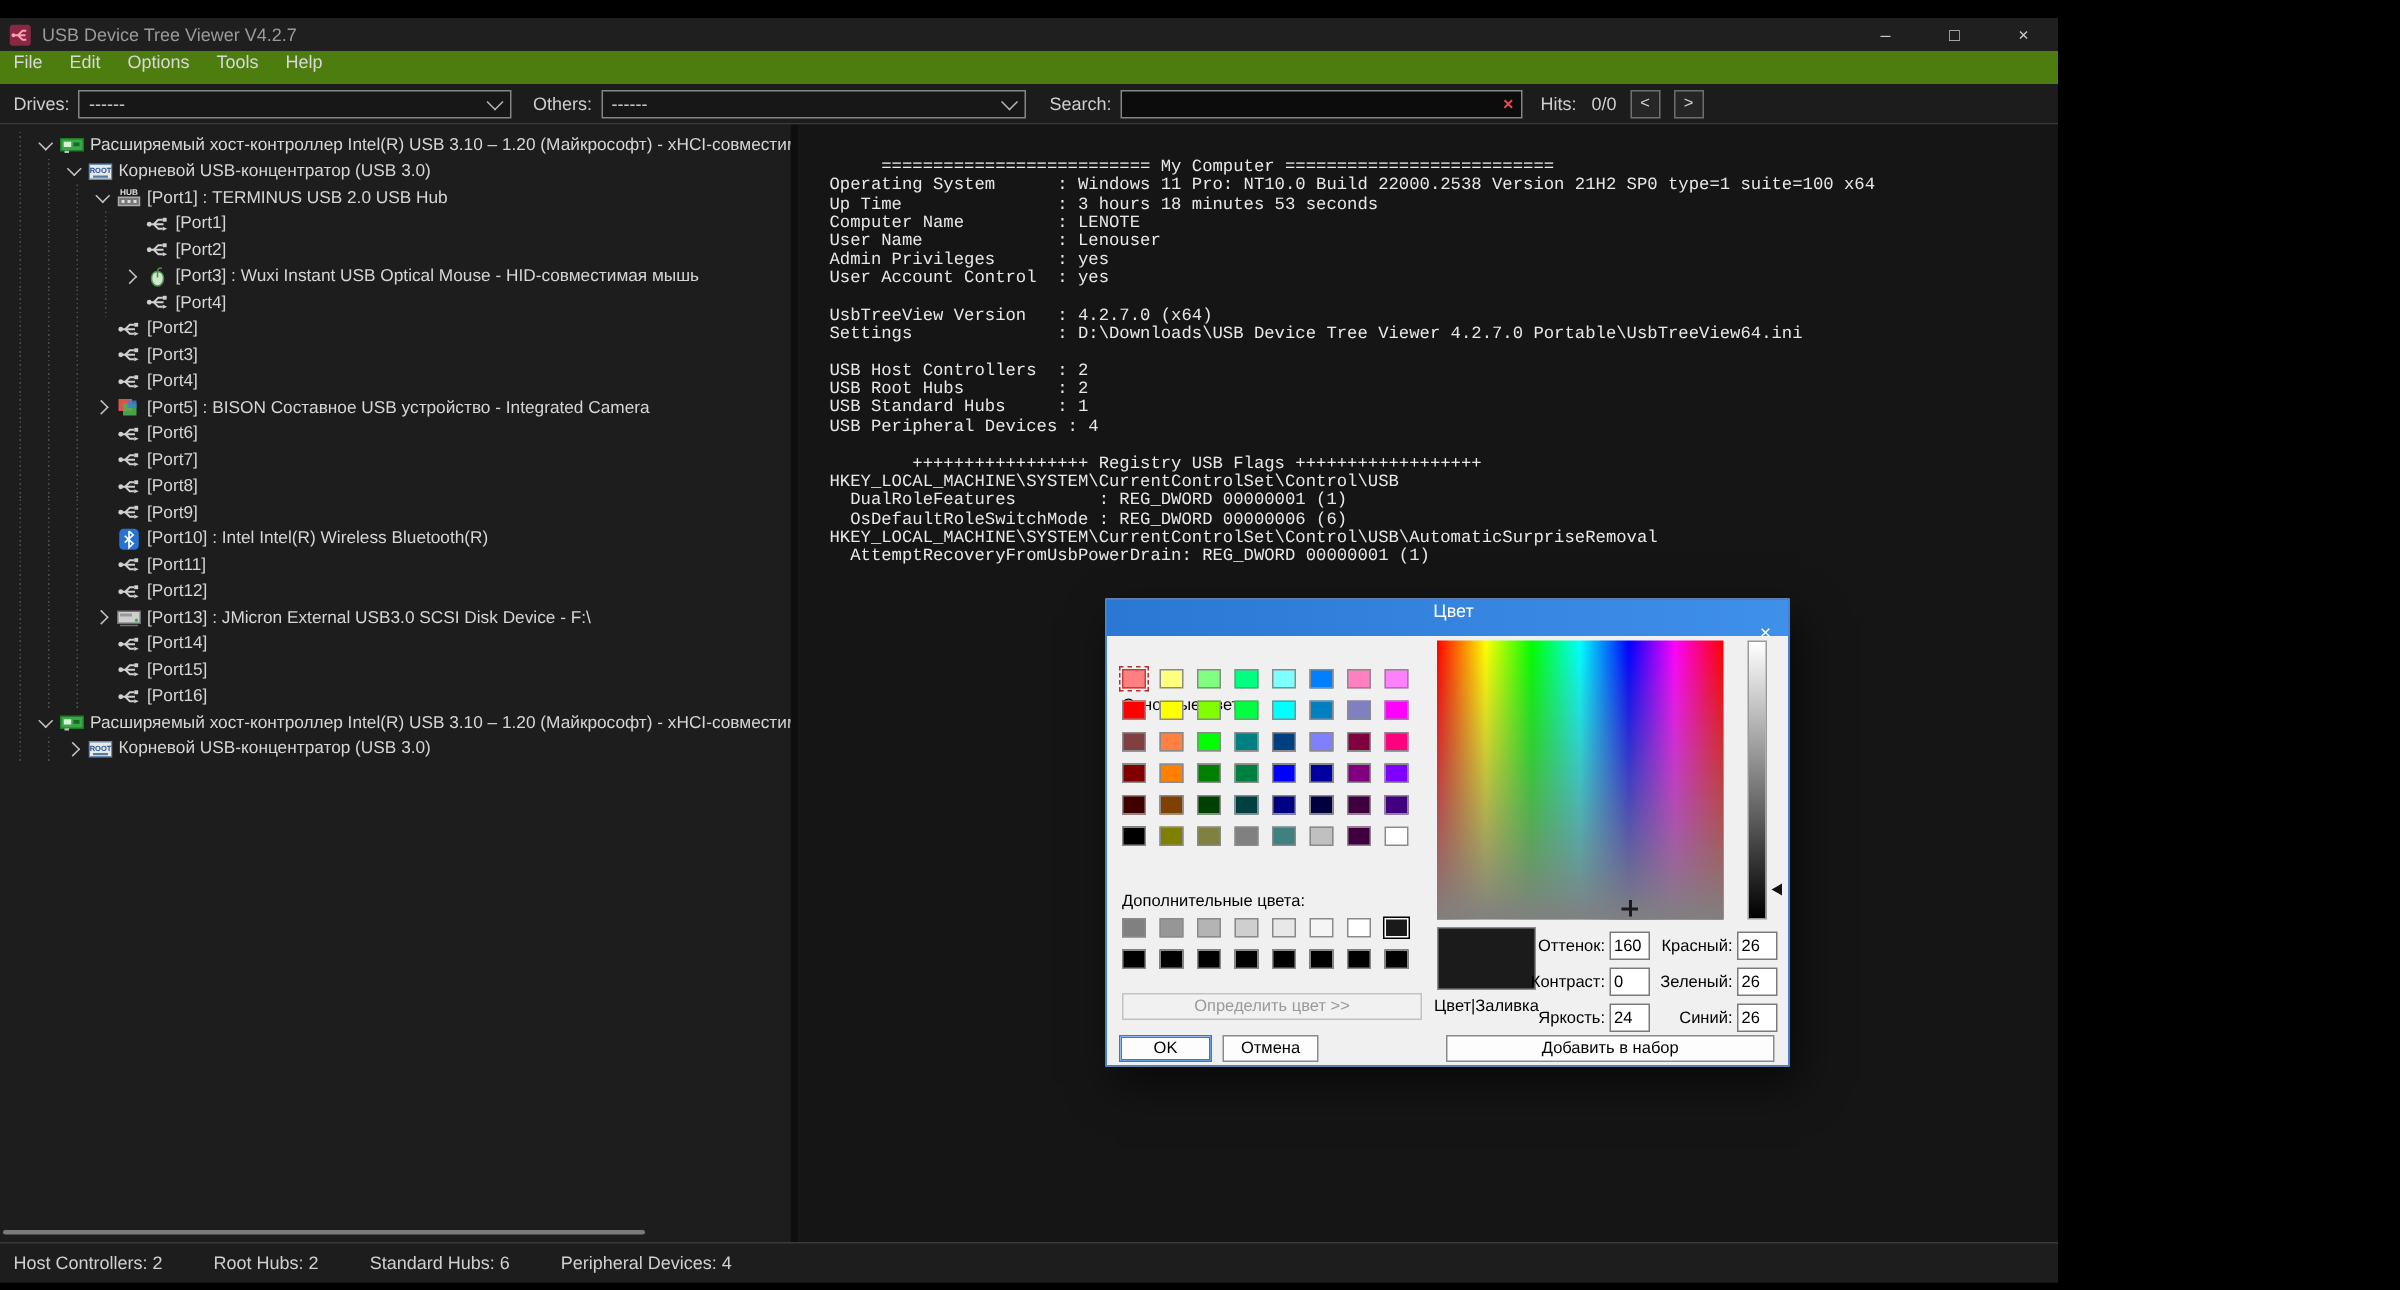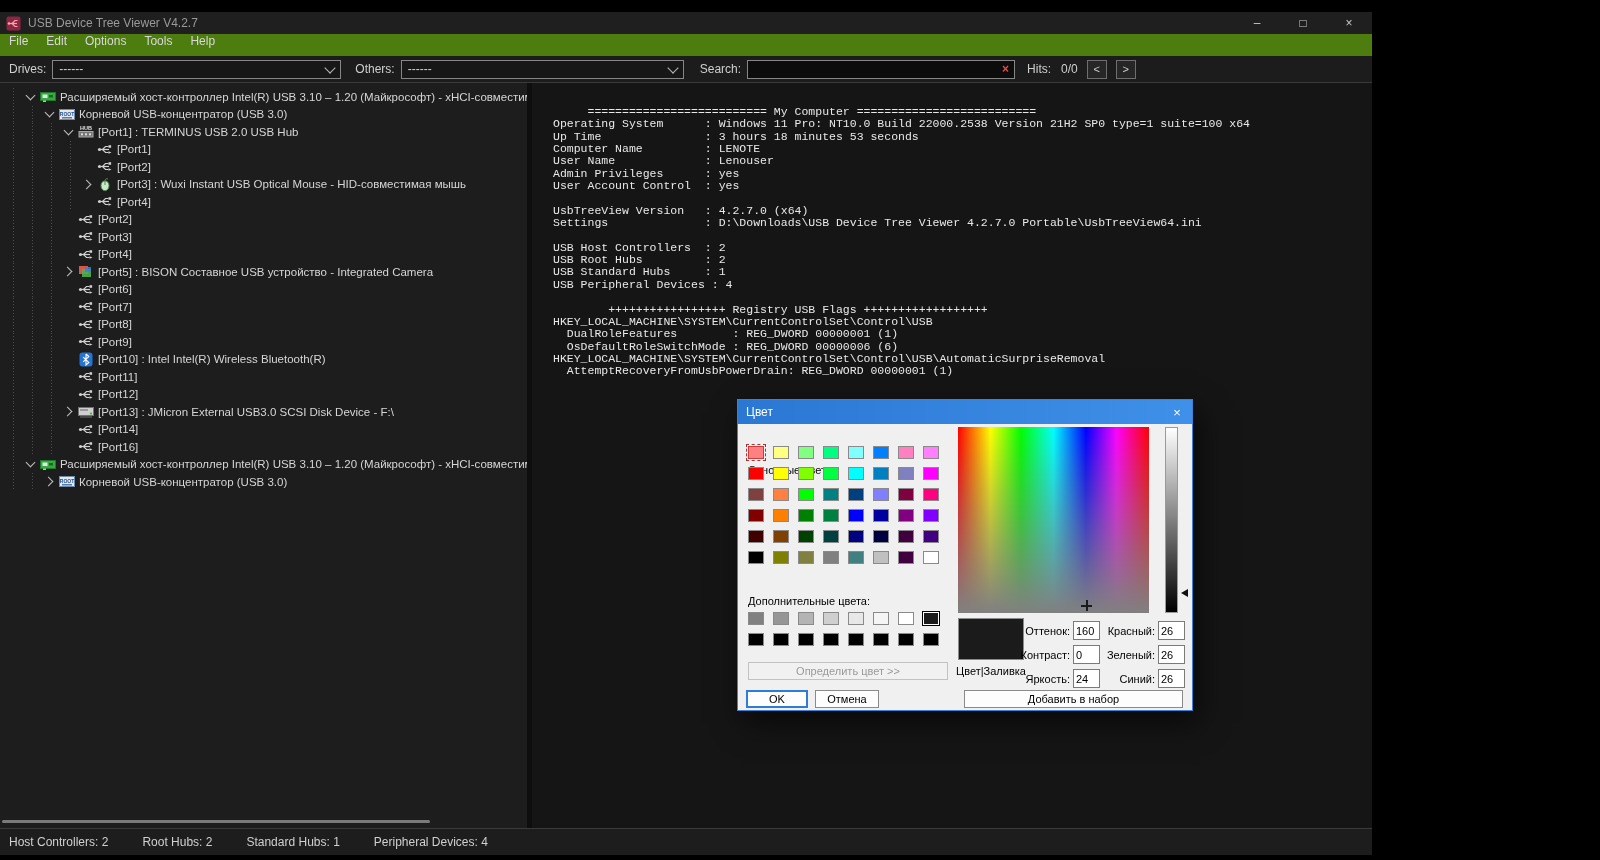--- a/index.html
+++ b/index.html
@@ -65,21 +65,21 @@
 
   
   .statusbar{height:26px;flex:0 0 26px;background:#1d1d1d;border-top:1px solid #3a3a3a;display:flex;
              align-items:center;color:#d0d0d0;font-size:12px;padding-left:9px;gap:34px;}
 
   
   .dialog{position:absolute;left:737px;top:399px;width:456px;height:312px;background:#f0f0f0;
           border:1px solid #3a82d8;box-shadow:6px 12px 28px rgba(0,0,0,.6);z-index:10;
           font-size:11px;color:#000;box-sizing:border-box;}
   .dlg-title{height:24px;background:linear-gradient(to right,#2b77d4,#3f90e8);display:flex;
-             align-items:center;color:#fff;font-size:12px;padding-left:8px;}
+             align-items:center;color:#fff;font-size:12px;padding-left:8px;flex-direction:column;}
   .dlg-close{margin-left:auto;width:30px;height:100%;display:flex;align-items:center;
              justify-content:center;font-size:13px;}
   .dlg-label{position:absolute;font-size:11px;}
   .lbl-basic{left:10px;top:31px;margin-top:33px;}
   .lbl-custom{left:10px;top:195px;}
   .grid{position:absolute;display:grid;grid-template-columns:repeat(8,16px);column-gap:9px;row-gap:8px;}
   .grid-basic{left:10px;top:46px;}
   .grid-custom{left:10px;top:212px;}
   .swatch{width:16px;height:13px;border:1px solid #8a8a8a;box-sizing:border-box;}
   .swatch.selb{outline:1px dashed #b03030;outline-offset:1px;border-color:#c04040;}
@@ -565,20 +565,41 @@
                   <g stroke="#d0d0d0" stroke-width="1.2" fill="none">
                     <path d="M2.5 7.5 H12"></path>
                     <path d="M5.5 7.5 L8.5 4.5 H11.5"></path>
                     <path d="M5.5 7.5 L8.5 10.5 H11.5"></path>
                   </g>
                   <circle cx="2.5" cy="7.5" r="1.6" fill="#d0d0d0"></circle>
                   <rect x="11.5" y="3.2" width="2.6" height="2.6" fill="#d0d0d0"></rect>
                   <path d="M11.5 9.2 l3 1.3 -3 1.3 z" fill="#d0d0d0"></path>
                 </svg>
               </span>
+              <span class="tlabel">[Port15]</span>
+            </span>
+          </div>
+          <div class="trow">
+            <span class="guide"></span>
+            <span class="guide"></span>
+            <span class="guide"></span>
+            <span class="chev"></span>
+            <span class="titem">
+              <span class="ticon">
+                <svg width="16" height="15">
+                  <g stroke="#d0d0d0" stroke-width="1.2" fill="none">
+                    <path d="M2.5 7.5 H12"></path>
+                    <path d="M5.5 7.5 L8.5 4.5 H11.5"></path>
+                    <path d="M5.5 7.5 L8.5 10.5 H11.5"></path>
+                  </g>
+                  <circle cx="2.5" cy="7.5" r="1.6" fill="#d0d0d0"></circle>
+                  <rect x="11.5" y="3.2" width="2.6" height="2.6" fill="#d0d0d0"></rect>
+                  <path d="M11.5 9.2 l3 1.3 -3 1.3 z" fill="#d0d0d0"></path>
+                </svg>
+              </span>
               <span class="tlabel">[Port16]</span>
             </span>
           </div>
           <div class="trow">
             <span class="guide"></span>
             <span class="chev down"></span>
             <span class="titem">
               <span class="ticon">
                 <svg width="16" height="15">
                   <rect x="0.5" y="3.5" width="15" height="8" fill="#39a845" stroke="#1d7a2a"></rect>
@@ -631,21 +652,21 @@
   DualRoleFeatures        : REG_DWORD 00000001 (1)
   OsDefaultRoleSwitchMode : REG_DWORD 00000006 (6)
 HKEY_LOCAL_MACHINE\SYSTEM\CurrentControlSet\Control\USB\AutomaticSurpriseRemoval
   AttemptRecoveryFromUsbPowerDrain: REG_DWORD 00000001 (1)</pre>
     </div>
   </div>
 
   <div class="statusbar">
       <span>Host Controllers: 2</span>
       <span>Root Hubs: 2</span>
-      <span>Standard Hubs: 1</span>
+      <span>Standard Hubs: 6</span>
       <span>Peripheral Devices: 4</span>
     </div>
 </div>
 
 <div class="dialog">
   <div class="dlg-title">
     <span>Цвет</span>
     <span class="dlg-close">×</span>
   </div>
   <span class="dlg-label lbl-basic">Основные цвета:</span>

